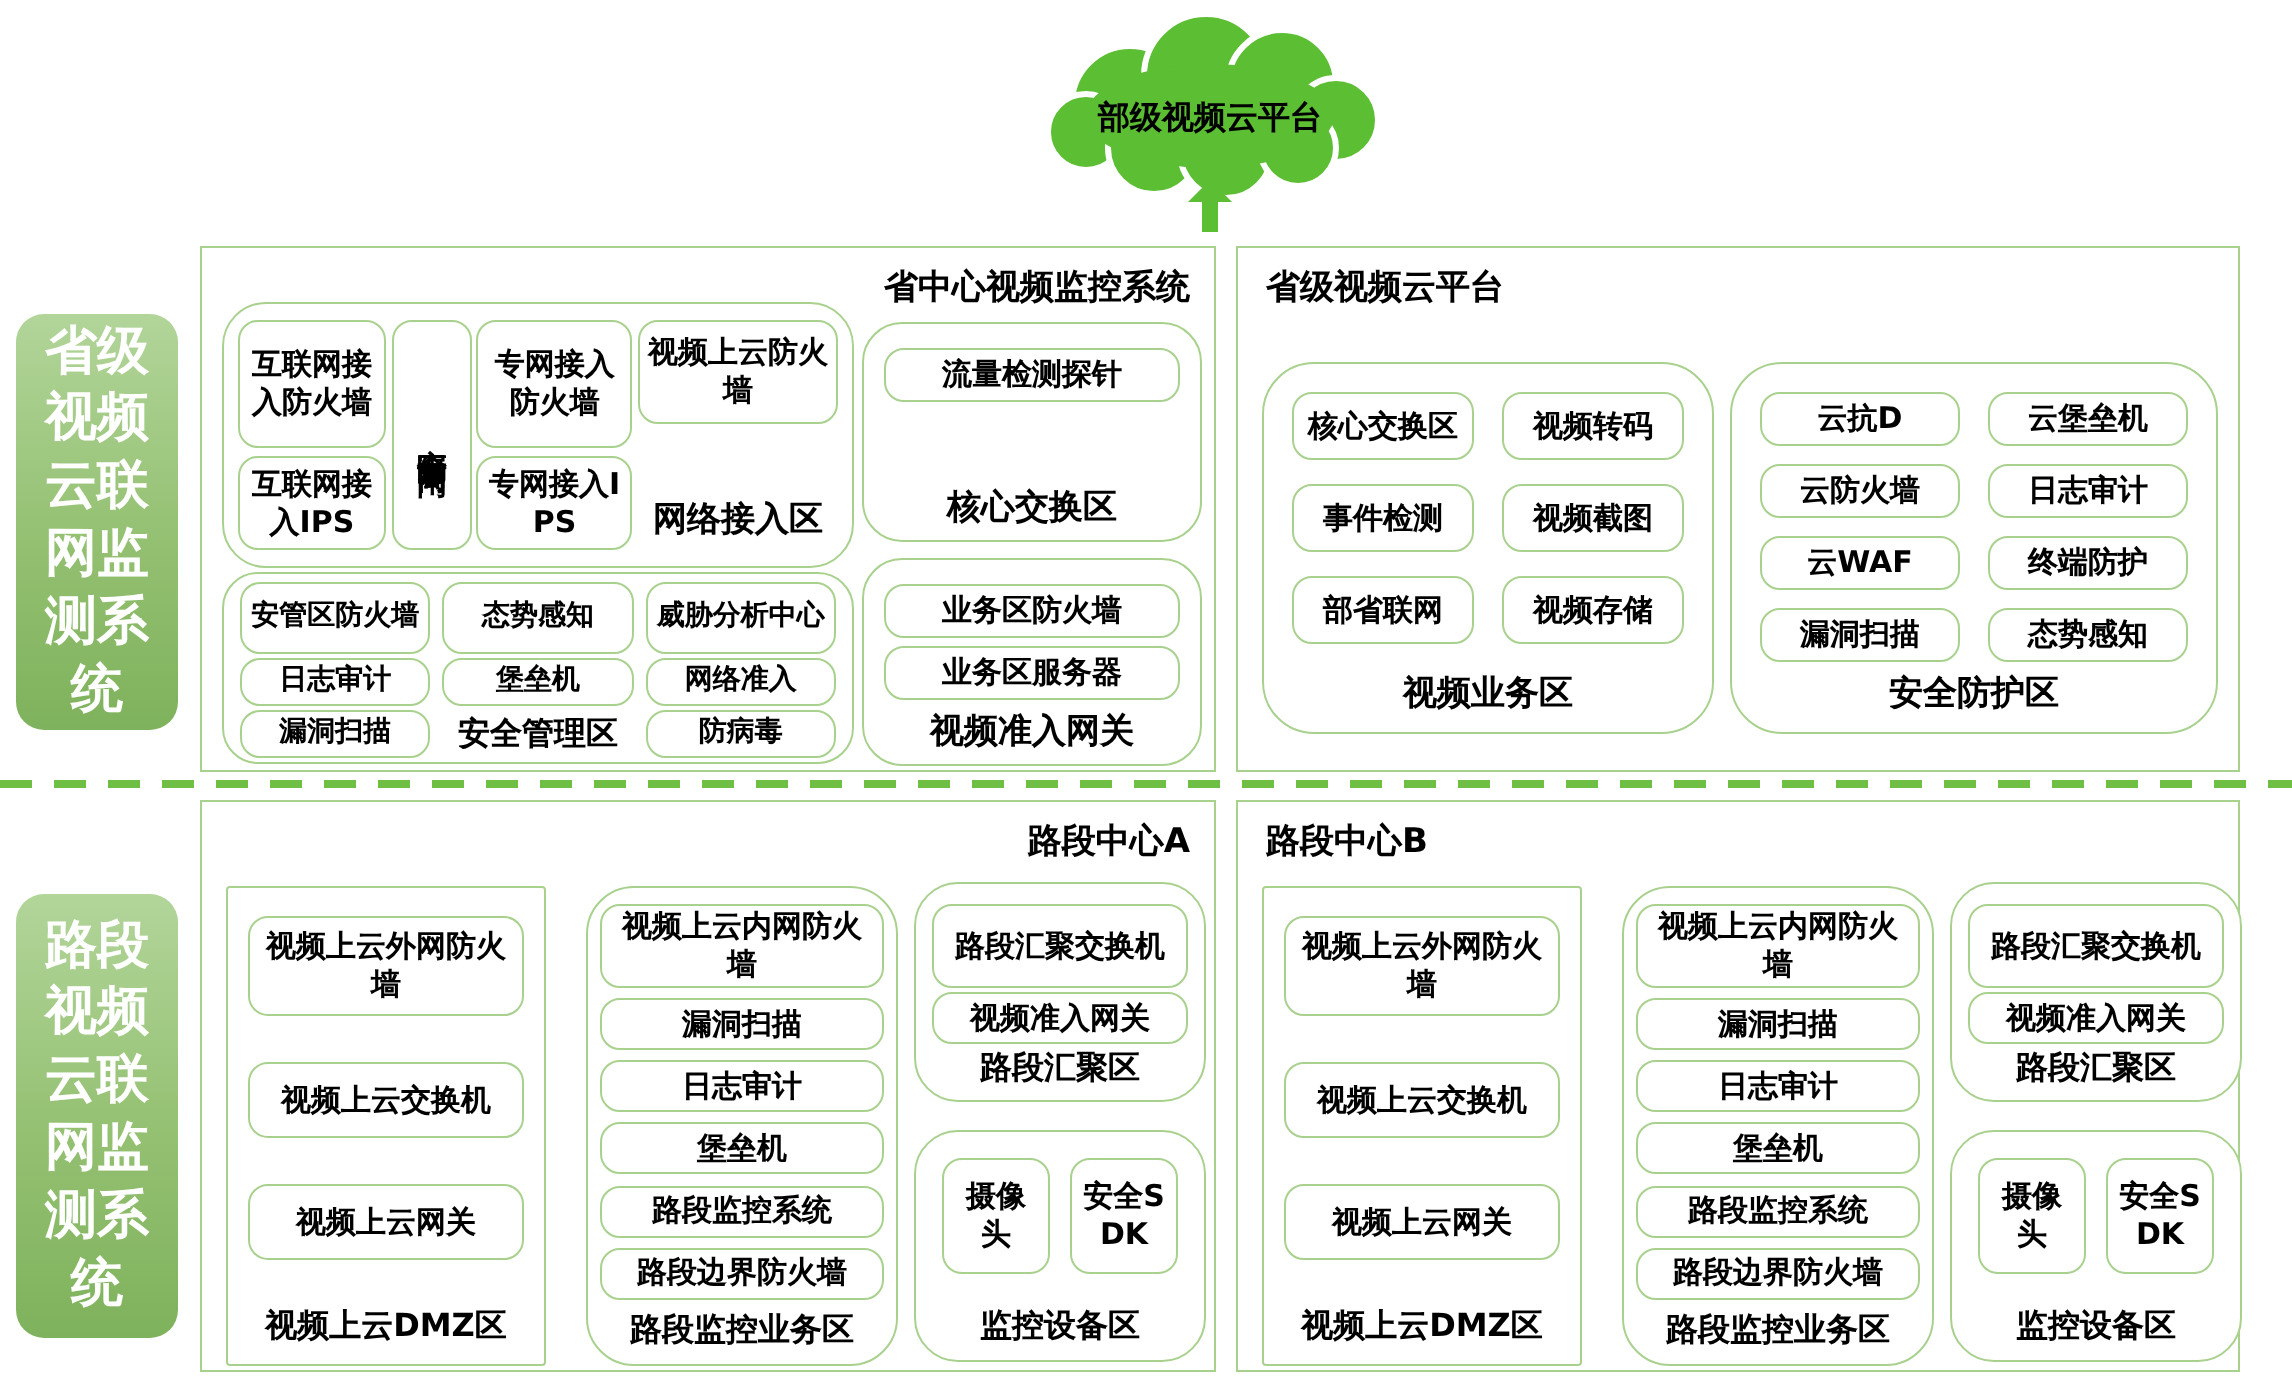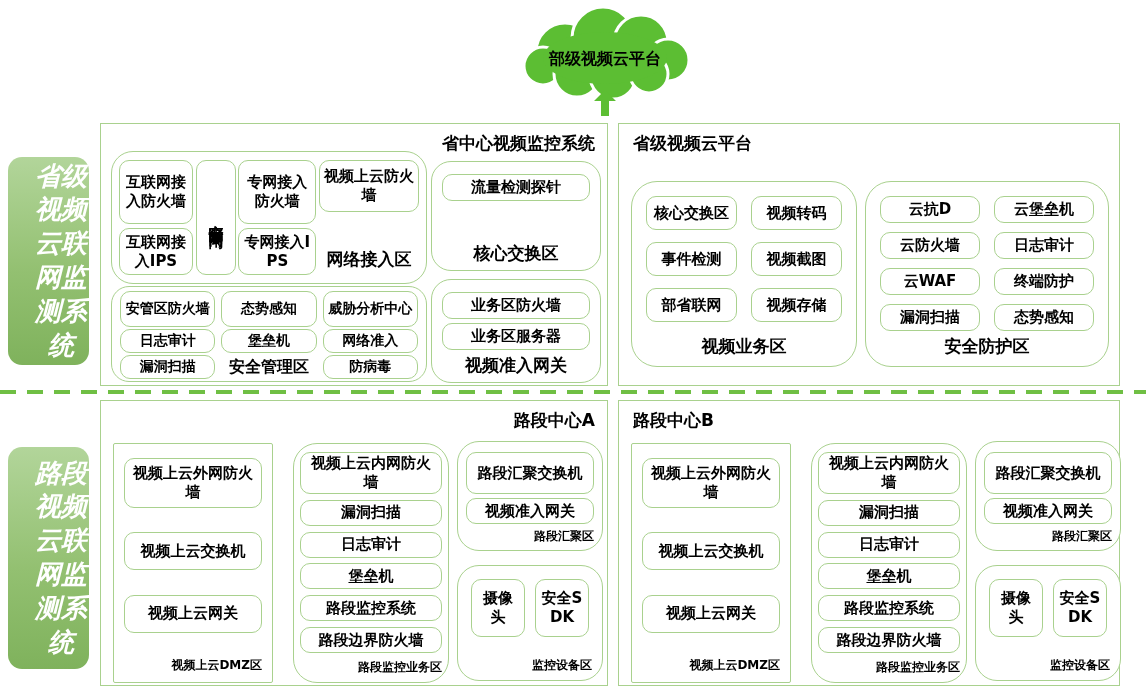--- a/index.html
+++ b/index.html
@@ -5,21 +5,21 @@
   html,body{margin:0;padding:0;background:#fff;}
   .canvas{position:relative;width:1146px;height:688px;background:#fff;
           font-family:"DejaVu Sans","Liberation Sans",sans-serif;overflow:hidden;color:#000;}
 
   
   .cloud-svg{position:absolute;left:505px;top:2px;}
 
   
   .side-label{position:absolute;left:8px;width:81px;border-radius:14px;
       background:linear-gradient(180deg,#b2d59a 0%,#93c071 55%,#7fb25c 100%);
-      display:flex;align-items:center;justify-content:flex-end;font-style:italic;}
+      display:flex;align-items:center;justify-content:center;}
   .side-label .vwrap{width:56px;text-align:center;color:#fff;font-weight:bold;
       font-size:26px;line-height:1.3;word-break:break-all;}
   .side-label.top{top:157px;height:208px;}
   .side-label.bottom{top:447px;height:222px;}
 
   
   .dashed-line{position:absolute;left:0;top:390px;width:1146px;height:4px;
       background:repeating-linear-gradient(90deg,#6FBF44 0 16px,transparent 16px 27px);}
 
   
@@ -73,21 +73,21 @@
   .dmz-group{left:12px;top:42px;width:160px;height:240px;display:flex;flex-direction:column;
       justify-content:space-between;padding:14px 10px 8px;border-radius:2px;}
   .mon-group{left:192px;top:42px;width:156px;height:240px;display:flex;flex-direction:column;
       justify-content:space-between;padding:8px 6px 6px;border-radius:24px;}
   .agg-group{left:356px;top:40px;width:146px;height:110px;display:flex;flex-direction:column;
       justify-content:space-between;padding:10px 8px 5px;border-radius:22px;}
   .dev-group{left:356px;top:164px;width:146px;height:116px;display:flex;flex-direction:column;
       padding:13px 10px 6px;border-radius:22px;}
   .dev-row{display:flex;gap:10px;justify-content:center;}
   .dev-item{width:54px;height:58px;padding:2px 5px;}
-  .road-label{font-size:12px;text-align:right;}
+  .road-label{font-size:16px;}
 </style>
 </head>
 <body>
 
 <div class="canvas">
 
   <svg class="cloud-svg" width="200" height="120" viewBox="0 0 200 120">
     <g fill="#5CBE33" stroke="#ffffff" stroke-width="3">
       <circle cx="60" cy="50" r="29"></circle>
         <circle cx="98" cy="36" r="31"></circle>

